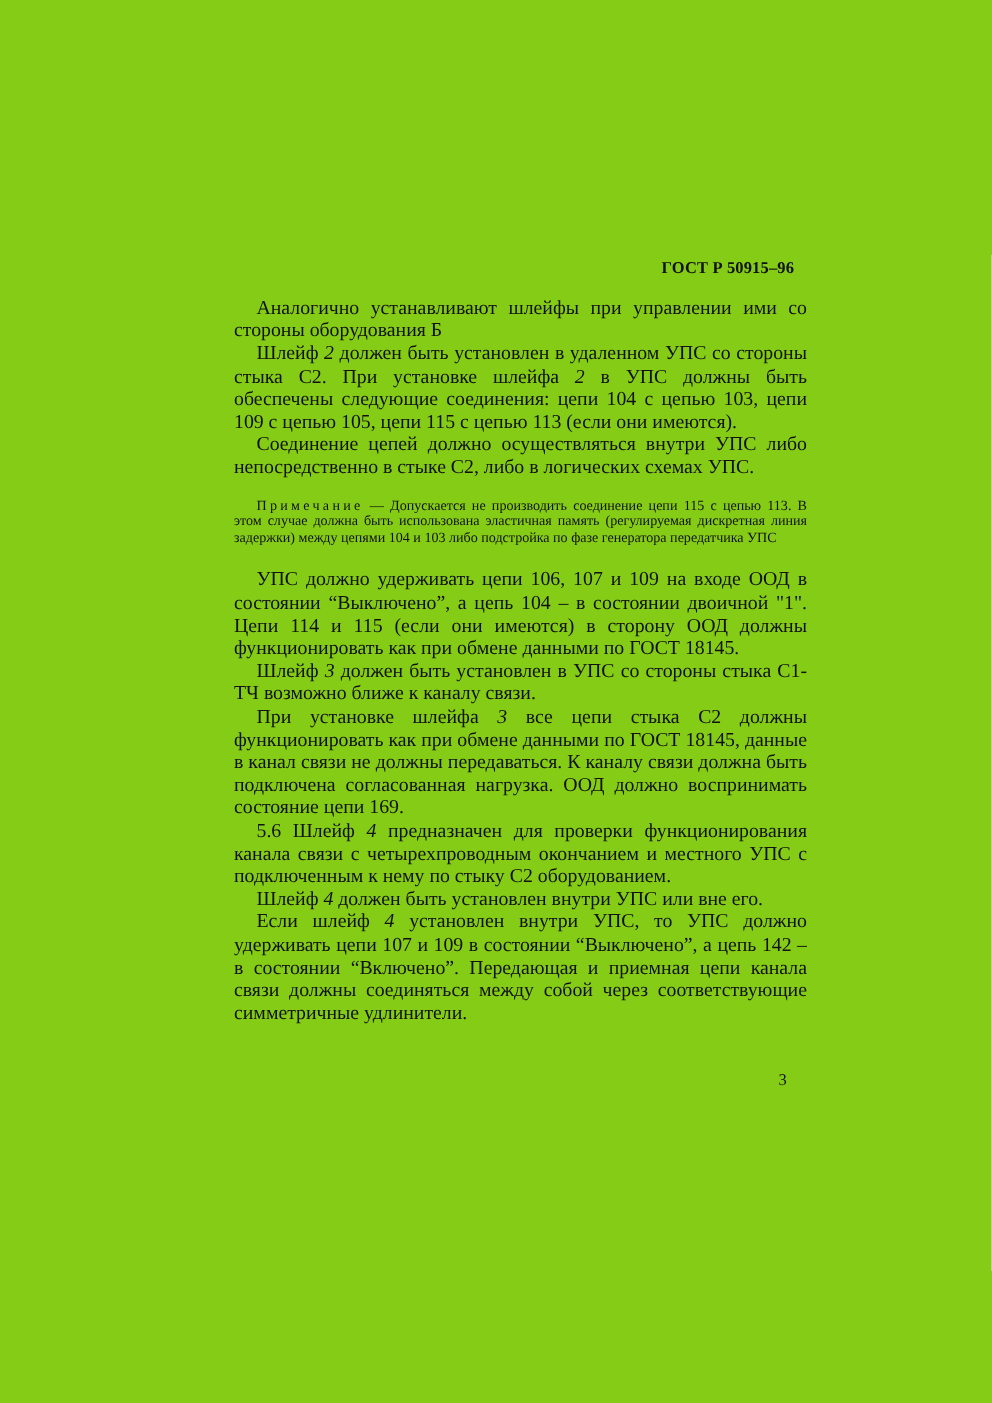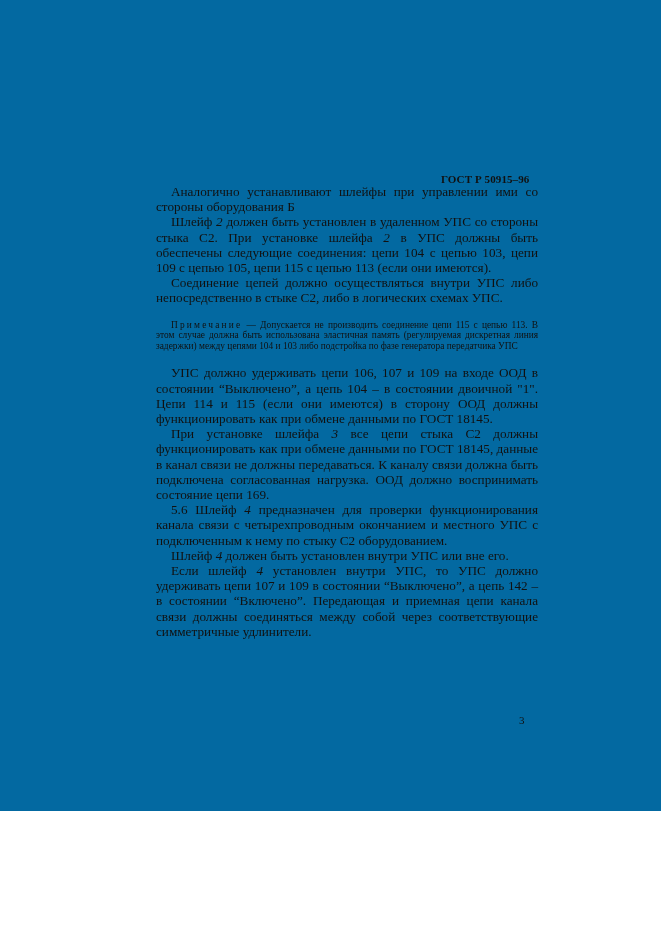--- a/index.html
+++ b/index.html
@@ -11,35 +11,35 @@
       width: 661px;
       height: 935px;
       position: relative;
       overflow: hidden;
       font-family: "Liberation Serif", "DejaVu Serif", serif;
       color: #111111;
     }
     .page {
       position: absolute;
       left: 0; top: 0;
-      width: 661px; height: 811px;
-      background: #0369a1;
+      width: 661px; height: 935px;
+      background: #84cc16;
     }
     .header {
       position: absolute;
       left: 441px;
       top: 173px;
       font-size: 11px;
       font-weight: bold;
       letter-spacing: 0.1px;
     }
     .body-text {
       position: absolute;
       left: 156px;
-      top: 184px;
+      top: 197px;
       width: 382px;
       font-size: 13.2px;
       line-height: 15.2px;
       text-align: justify;
     }
     .body-text p {
       margin: 0;
       text-indent: 15px;
       hyphens: manual;
     }
@@ -73,20 +73,21 @@
     <p><span>Шлейф </span><span class="it">2</span><span> должен быть установлен в удаленном УПС со стороны стыка С2. При установке шлейфа </span><span class="it">2</span><span> в УПС должны быть обеспечены следующие соединения: цепи 104 с цепью 103, цепи 109 с цепью 105, цепи 115 с цепью 113 (если они имеются).</span></p>
 
 
     <p><span>Соединение цепей должно осуществляться внутри УПС либо непосредственно в стыке С2, либо в логических схемах УПС.</span></p>
 
     <p class="note"><span class="spaced">Примечание</span><span> — Допускается не производить соединение цепи 115 с цепью 113. В этом случае должна быть использована эластичная память (регулируемая дискретная линия задержки) между цепями 104 и 103 либо подстройка по фазе генератора передатчика УПС</span></p>
 
     <p><span>УПС должно удерживать цепи 106, 107 и 109 на входе ООД в состоянии “Выключено”, а цепь 104 – в состоянии двоичной "1". Цепи 114 и 115 (если они имеются) в сторону ООД должны функционировать как при обмене данными по ГОСТ 18145.</span></p>
 
 
+    <p><span>Шлейф </span><span class="it">3</span><span> должен быть установлен в УПС со стороны стыка С1-ТЧ возможно ближе к каналу связи.</span></p>
 
     <p><span>При установке шлейфа </span><span class="it">3</span><span> все цепи стыка С2 должны функционировать как при обмене данными по ГОСТ 18145, данные в канал связи не должны передаваться. К каналу связи должна быть подключена согласованная нагрузка. ООД должно воспринимать состояние цепи 169.</span></p>
 
     <p><span>5.6 Шлейф </span><span class="it">4</span><span> предназначен для проверки функционирования канала связи с четырехпроводным окончанием и местного УПС с подключенным к нему по стыку С2 оборудованием.</span></p>
 
     <p><span>Шлейф </span><span class="it">4</span><span> должен быть установлен внутри УПС или вне его.</span></p>
 
     <p><span>Если шлейф </span><span class="it">4</span><span> установлен внутри УПС, то УПС должно удерживать цепи 107 и 109 в состоянии “Выключено”, а цепь 142 – в состоянии “Включено”. Передающая и приемная цепи канала связи должны соединяться между собой через соответствующие симметричные удлинители.</span></p>
   </div>
 

